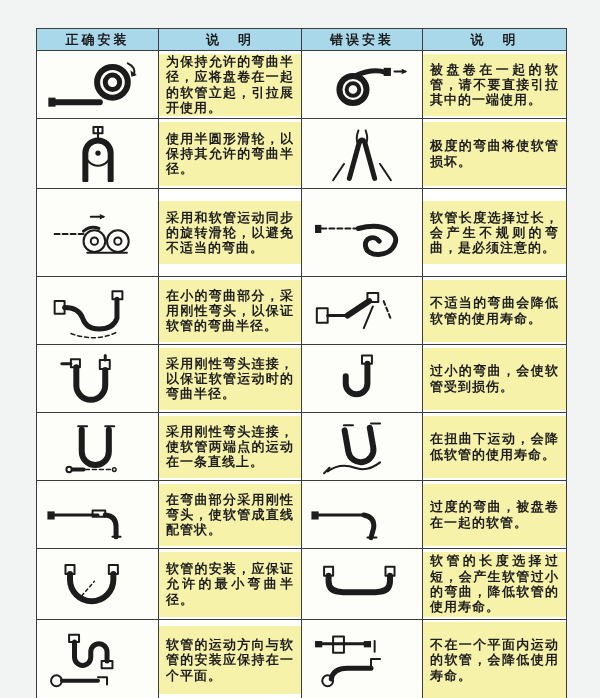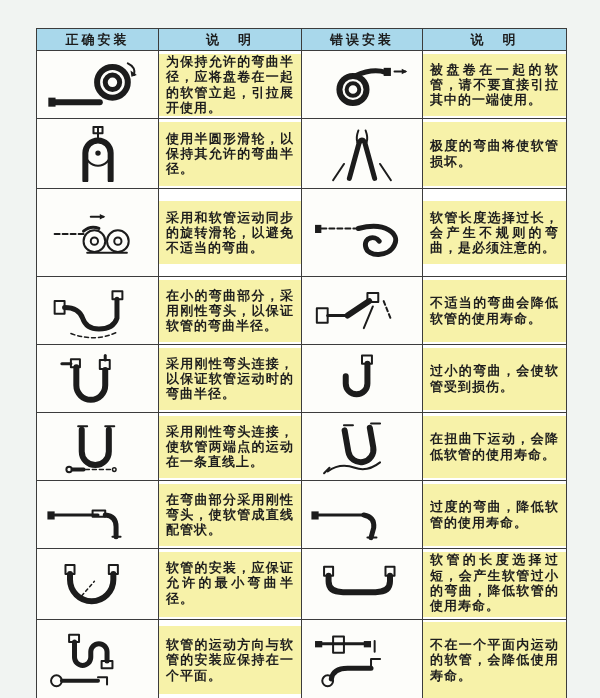--- a/index.html
+++ b/index.html
@@ -237,25 +237,25 @@
             </div>
           </td>
           <td class="img-cell"><span><svg class="ill" viewBox="0 0 120 62" fill="none" stroke="#1c1c1c" stroke-linecap="round" stroke-linejoin="round">
                 <rect x="4" y="27" width="8" height="9" fill="#1c1c1c" stroke="none"></rect>
                 <path d="M12 31 H62" stroke-width="3"></path>
                 <path d="M62 31 q12 2 11 14 l-3 11" stroke-width="5"></path>
                 <path d="M66 56 h10" stroke-width="2"></path>
               </svg></span></td>
           <td class="desc-cell">
             <div class="desc" style="height:62px">
-              <div class="desc-text">过度的弯曲，降低软管的使用寿命。</div>
-            </div>
-          </td>
-        </tr>
-        <tr style="height: 71px; font-family: Liberation Mono, monospace;">
+              <div class="desc-text">过度的弯曲，被盘卷在一起的软管。</div>
+            </div>
+          </td>
+        </tr>
+        <tr style="height: 71px;">
           <td class="img-cell"><span><svg class="ill" viewBox="0 0 120 62" fill="none" stroke="#1c1c1c" stroke-linecap="round" stroke-linejoin="round">
                 <rect x="24" y="10" width="10" height="10" stroke-width="2"></rect>
                 <rect x="72" y="10" width="10" height="10" stroke-width="2"></rect>
                 <path d="M29 20 v6 A24 24 0 0 0 77 26 v-6" stroke-width="6"></path>
                 <path d="M42 44 L56 28" stroke-width="1.5" stroke-dasharray="3 3"></path>
               </svg></span></td>
           <td class="desc-cell">
             <div class="desc" style="height:65px">
               <div class="desc-text">软管的安装，应保证允许的最小弯曲半径。</div>
             </div>

